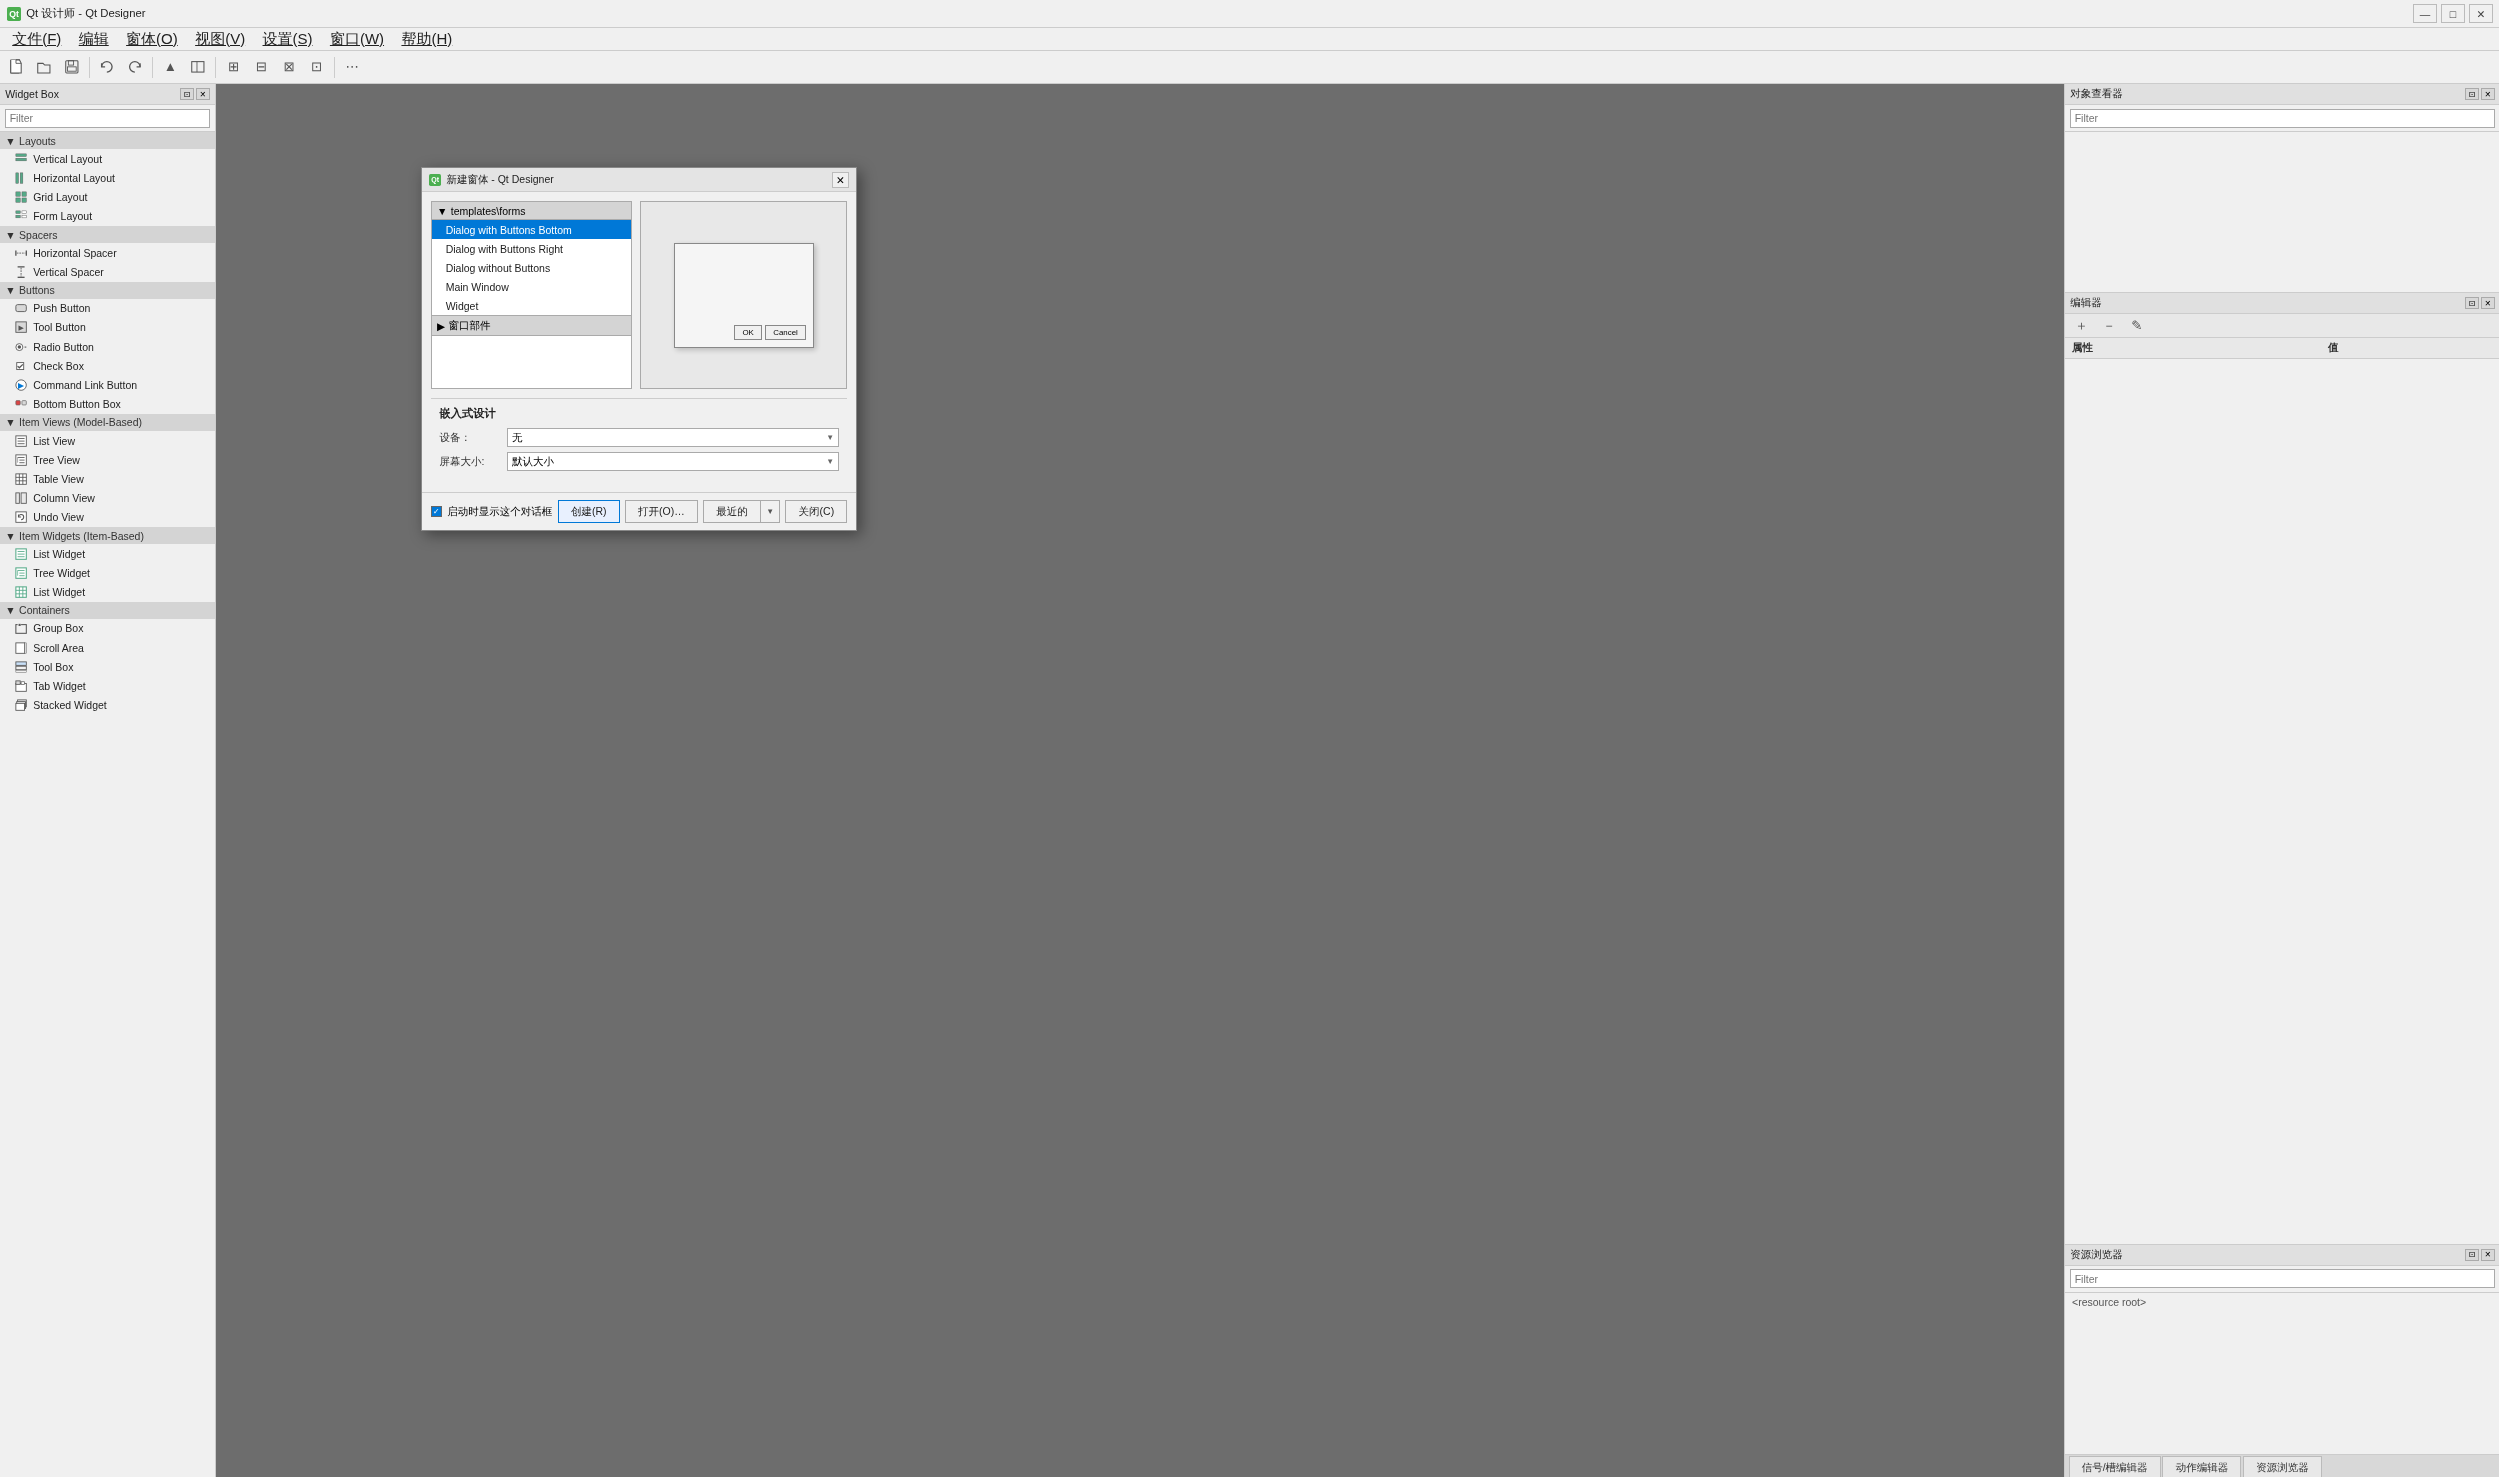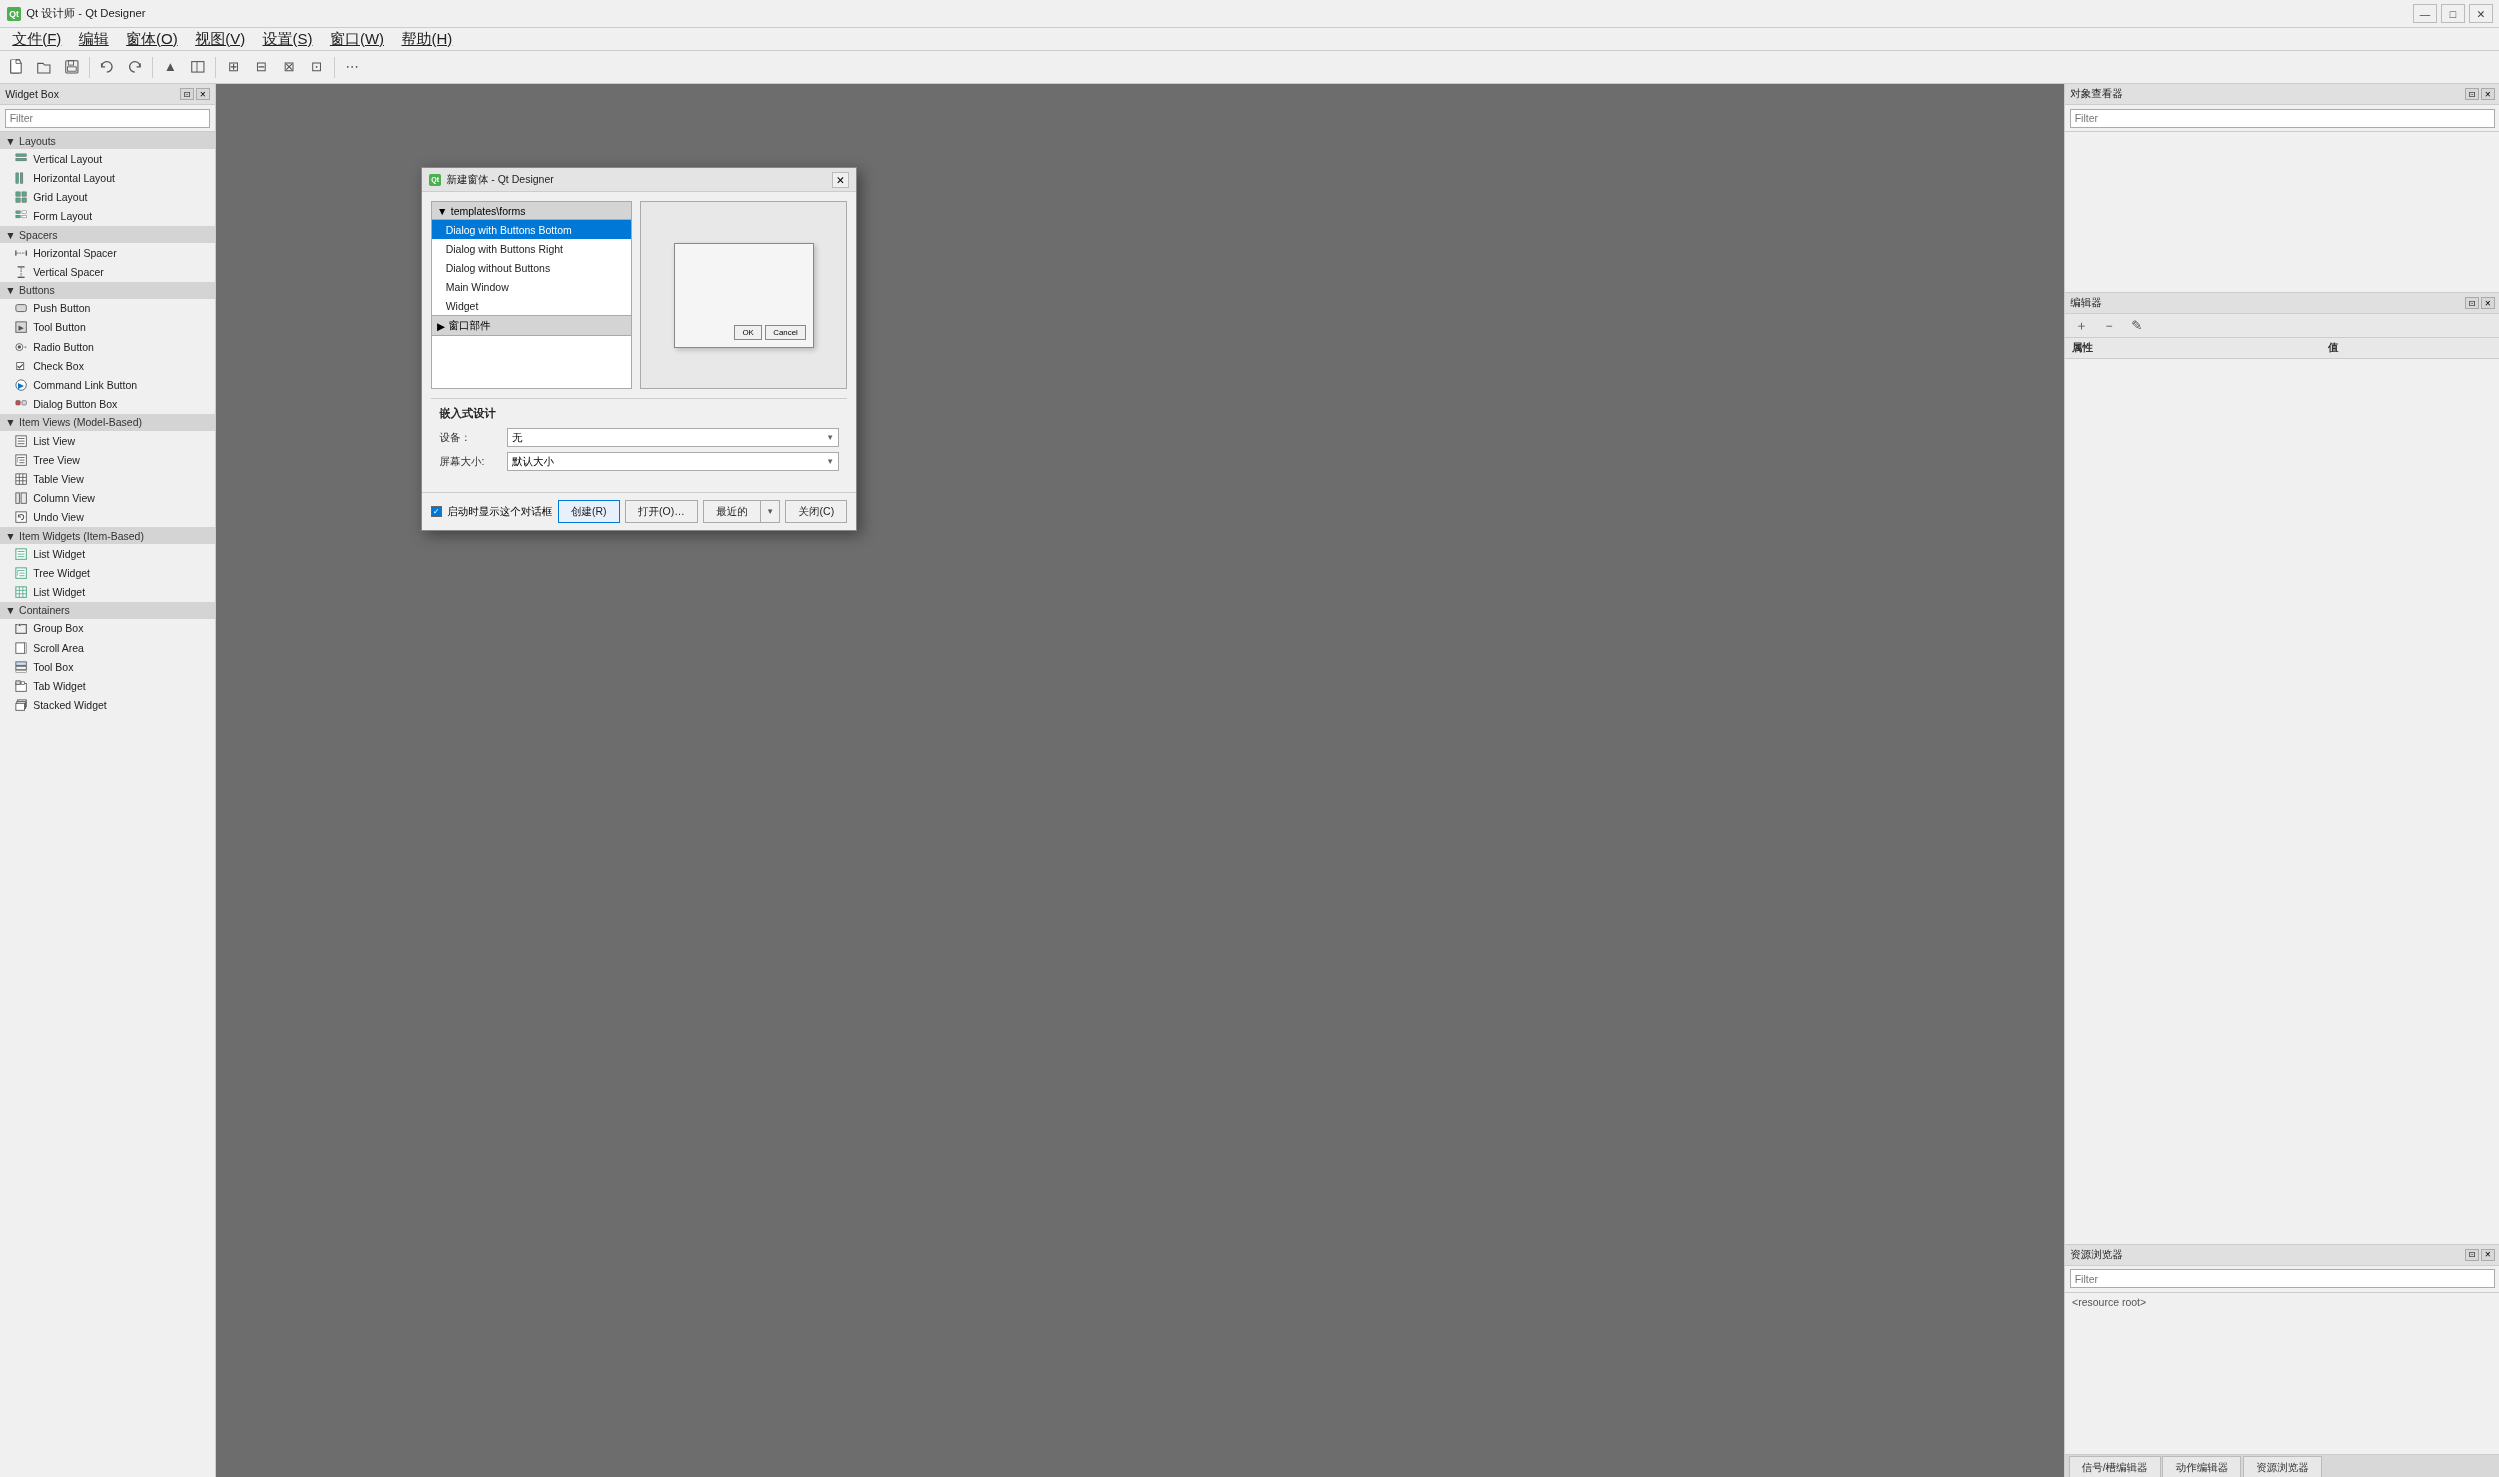--- a/index.html
+++ b/index.html
@@ -736,21 +736,21 @@
         </span>
         <span>Command Link Button</span>
       </div>
       <div class="widget-item">
         <span class="widget-icon">
           <svg width="12.2" height="12.2" viewBox="0 0 14 14">
               <rect x="1" y="3" width="5" height="5" rx="1" fill="#d44" stroke="#666" stroke-width="0.8"></rect>
               <rect x="8" y="3" width="5" height="5" rx="1" fill="#d8d8d8" stroke="#666" stroke-width="0.8"></rect>
             </svg>
         </span>
-        <span>Dialog Button Box</span>
+        <span>Bottom Button Box</span>
       </div>
 
       <div class="category-header">
         <span>▼</span>
         <span>Item Views (Model-Based)</span>
       </div>
       <div class="widget-item">
         <span class="widget-icon">
           <svg width="12.2" height="12.2" viewBox="0 0 14 14">
               <rect x="1" y="1" width="12" height="12" fill="white" stroke="#555" stroke-width="1"></rect>

